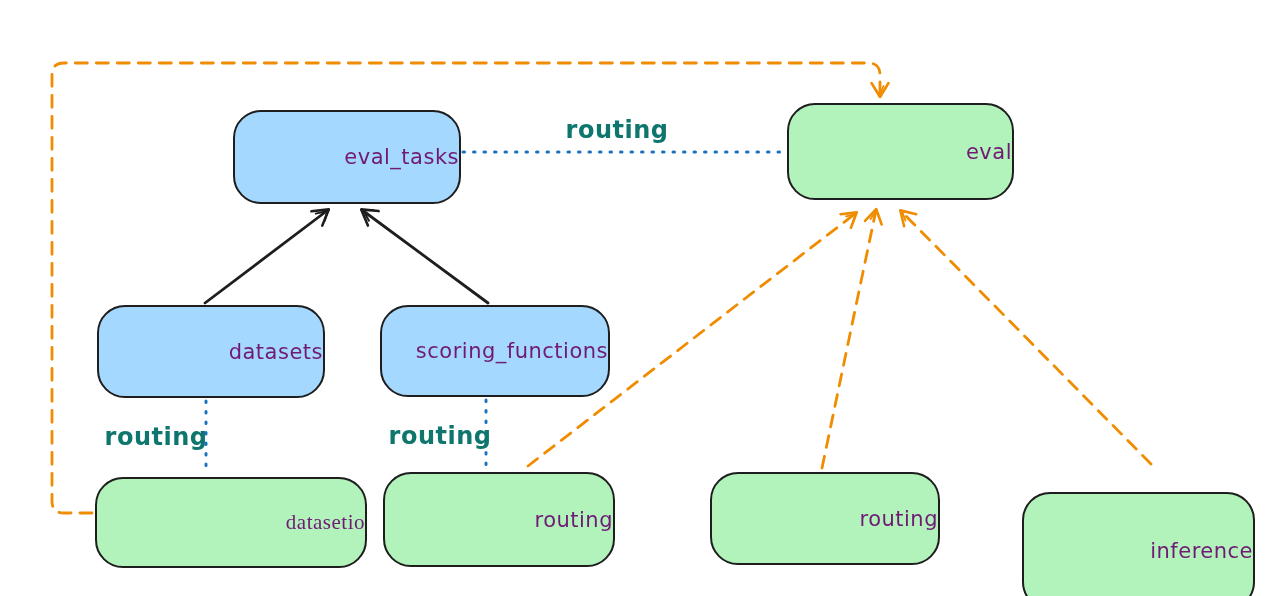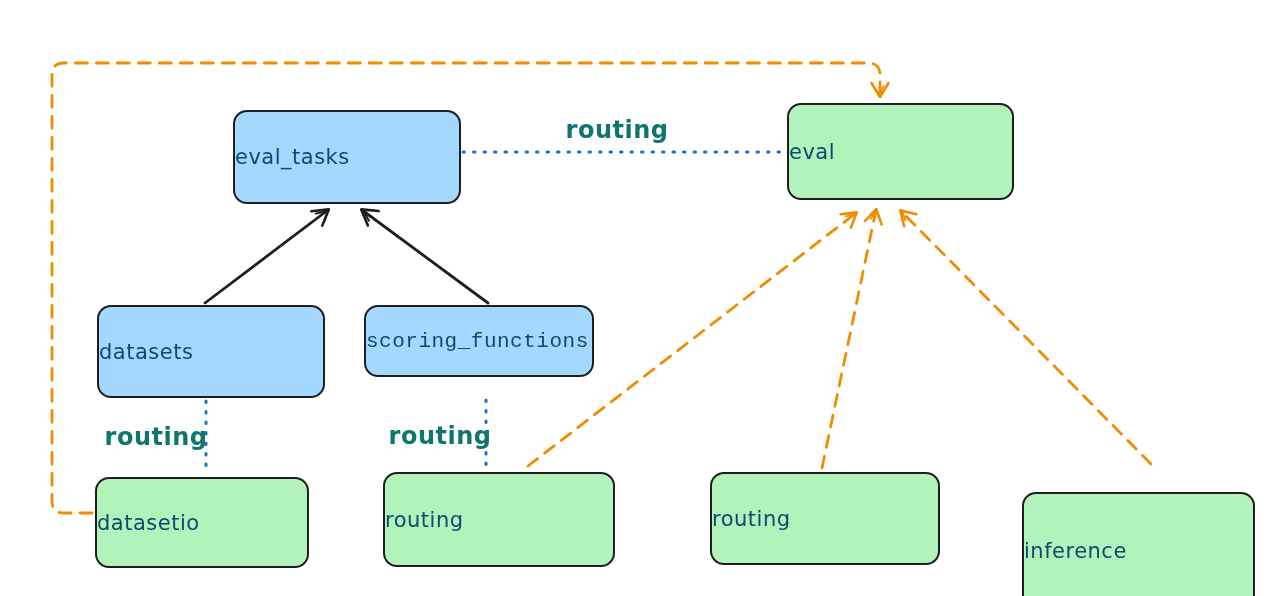--- a/index.html
+++ b/index.html
@@ -14,26 +14,26 @@
   }
   .edges-svg {
     position: absolute;
     left: 0; top: 0;
     width: 1280px; height: 596px;
   }
   .node {
     position: absolute;
     display: flex;
     align-items: center;
-    justify-content: flex-start;
+    justify-content: flex-end;
     border: 2.5px solid #1e1e1e;
-    border-radius: 14px;
+    border-radius: 28px;
     font-size: 21px;
     letter-spacing: 0.5px;
-    color: #0c4a6e;
+    color: #701a75;
   }
   .node.blue  { background: #a5d8ff; }
   .node.green { background: #b2f2bb; }
   .edge-label {
     position: absolute;
     transform: translate(-50%, -50%);
     font-size: 24px;
     font-weight: 600;
     letter-spacing: 0.5px;
     color: #0f766e;
@@ -75,25 +75,25 @@
   </div>
 
   <div class="node green" style="left:787px; top:103px; width:227px; height:97px;">
     <span>eval</span>
   </div>
 
   <div class="node blue" style="left:97px; top:305px; width:228px; height:93px;">
     <span>datasets</span>
   </div>
 
-  <div class="node blue" style="left:364px; top:305px; width:230px; height:72px;font-family:Liberation Mono, monospace;">
+  <div class="node blue" style="left:380px; top:305px; width:230px; height:92px;">
     <span>scoring_functions</span>
   </div>
 
-  <div class="node green" style="left:95px; top:477px; width:214px; height:91px;">
+  <div class="node green" style="left:95px; top:477px; width:272px; height:91px;font-family:Liberation Serif, serif;">
     <span>datasetio</span>
   </div>
 
   <div class="node green" style="left:383px; top:472px; width:232px; height:95px;">
     <span>routing</span>
   </div>
 
   <div class="node green" style="left:710px; top:472px; width:230px; height:93px;">
     <span>routing</span>
   </div>

